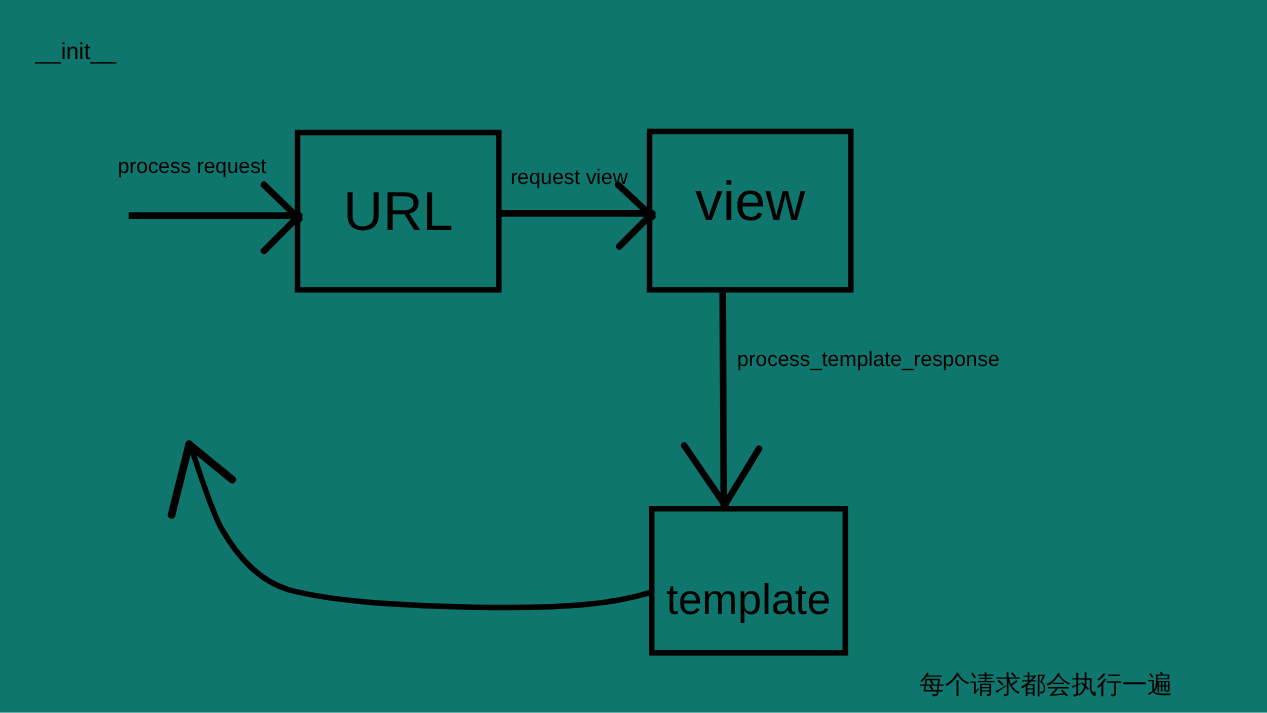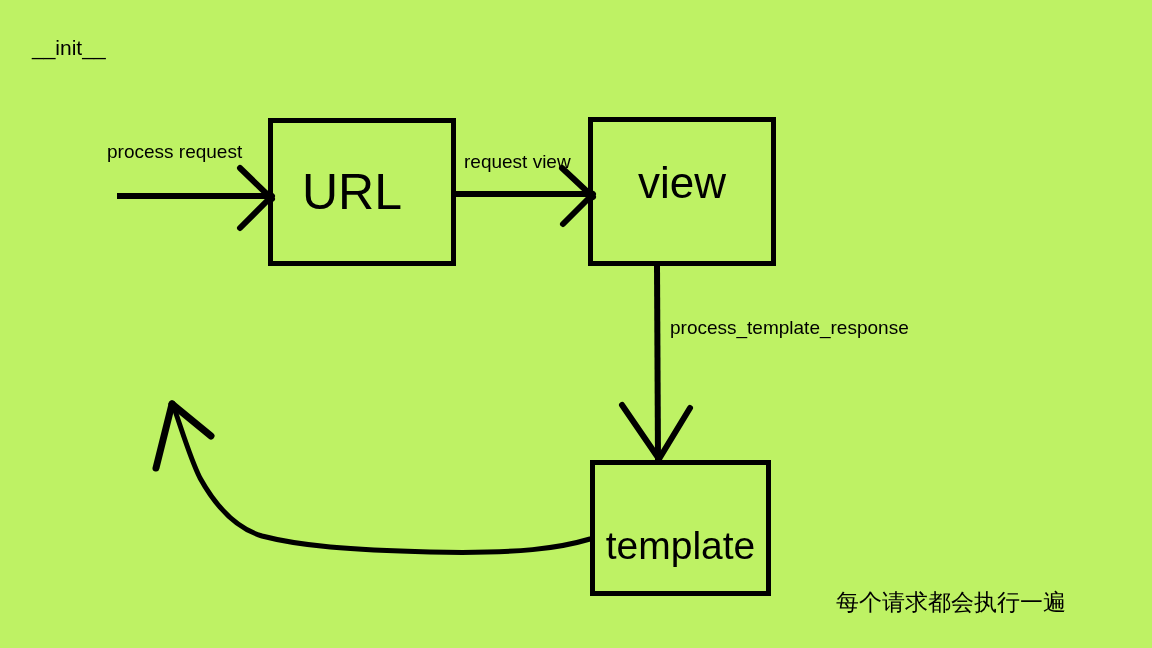--- a/index.html
+++ b/index.html
@@ -4,21 +4,21 @@
 <style>
   html, body {
     margin: 0;
     padding: 0;
     background: #ffffff;
   }
   #canvas {
     position: relative;
     width: 1152px;
     height: 648px;
-    background: #bef264;
+    background: #0f766e;
     overflow: hidden;
     font-family: "Liberation Sans", "DejaVu Sans", sans-serif;
   }
   svg.layer {
     position: absolute;
     left: 0;
     top: 0;
     width: 1152px;
     height: 648px;
     pointer-events: none;
@@ -46,27 +46,28 @@
     white-space: nowrap;
     font-family: "Liberation Sans", "DejaVu Sans", sans-serif;
   }
   .note-label {
     position: absolute;
     color: #000000;
     font-size: 23px;
     font-weight: 400;
     white-space: nowrap;
     font-family: "Liberation Sans", "DejaVu Sans", sans-serif;
+    margin-top: 20px;
   }
-  #label-url    { left: 258px; top: 118px; width: 188px; height: 148px;
+  #label-url    { left: 268px; top: 118px; width: 188px; height: 148px;
                   display: flex; align-items: center; justify-content: center;
                   font-size: 50px; }
   #label-view   { left: 588px; top: 117px; width: 188px; height: 131px;
                   display: flex; align-items: center; justify-content: center;
-                  font-size: 44px; }
+                  font-size: 50px; }
   #label-template { left: 590px; top: 460px; width: 181px; height: 172px;
                   display: flex; align-items: center; justify-content: center;
                   font-size: 39px; }
   #label-init   { left: 32px;  top: 36px; }
   #label-process-request  { left: 107px; top: 141px; }
   #label-process-view     { left: 464px; top: 151px; }
   #label-process-template { left: 670px; top: 317px; }
   #label-note   { left: 836px; top: 587px; }
 </style>
 </head>

